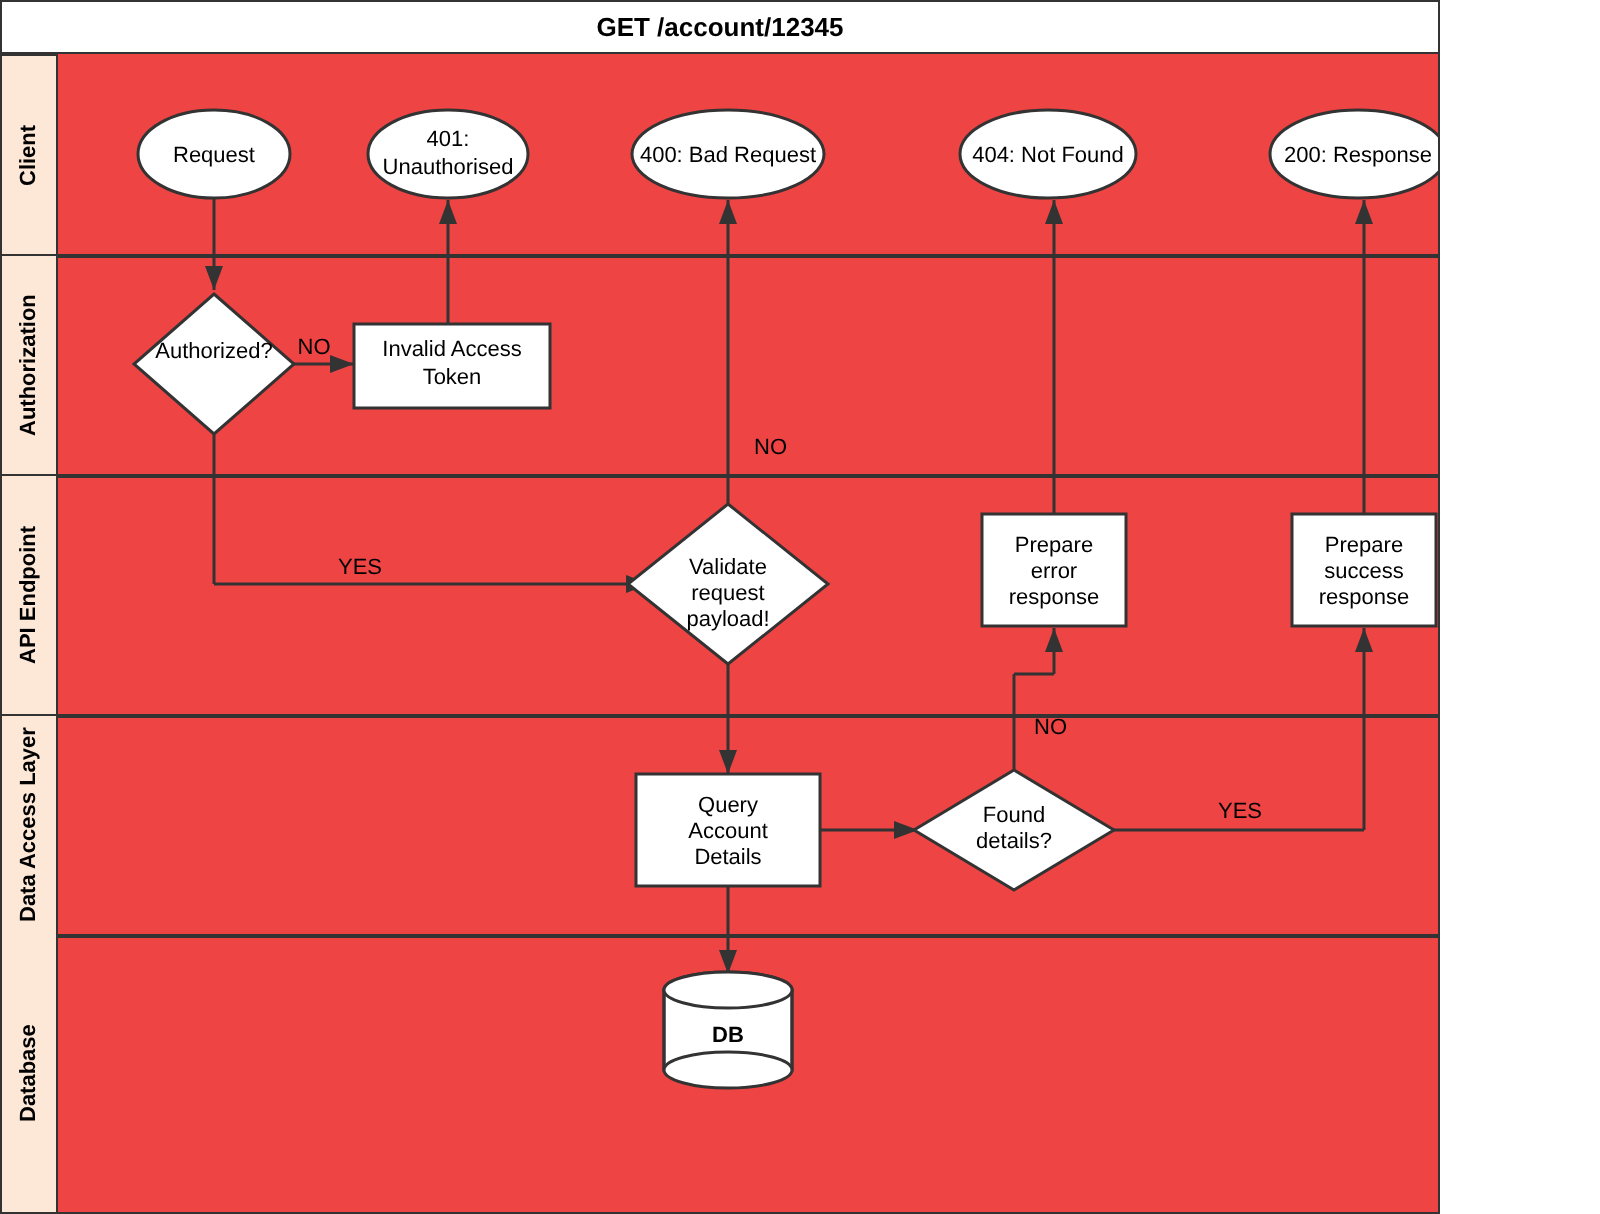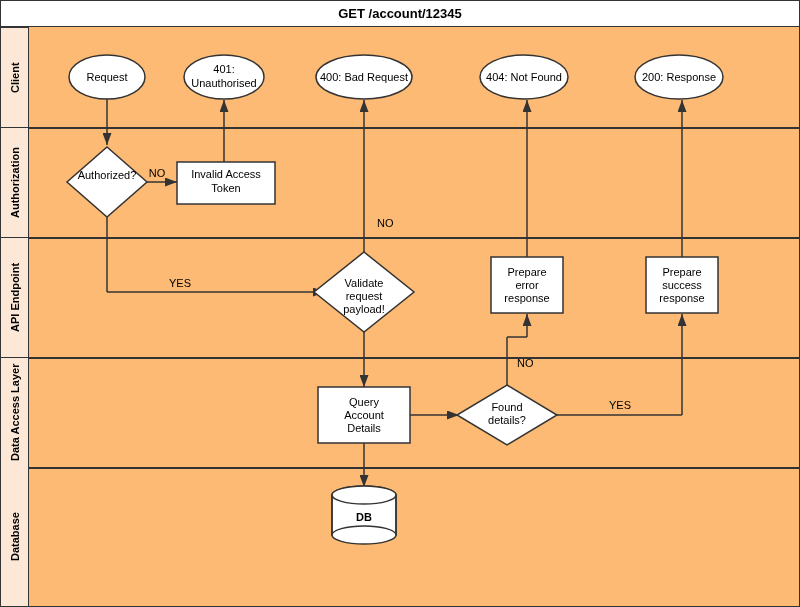--- a/index.html
+++ b/index.html
@@ -1,19 +1,19 @@
 <!DOCTYPE html>
 <html><head>
   <meta charset="utf-8">
   <style>
     * { box-sizing: border-box; margin: 0; padding: 0; }
     body { font-family: Arial, sans-serif; font-size: 12px; background: #fff; }
 
     .diagram-container {
-      width: 800px;
+      width: 720px;
       height: 607px;
       border: 1.5px solid #333;
       display: flex;
       flex-direction: column;
       overflow: hidden;
     }
 
     .title-bar {
       background: #fff;
       border-bottom: 1.5px solid #333;
@@ -38,21 +38,21 @@
   <div style="display:flex; flex:1; overflow:hidden;">
 
     <div style="width:28px; min-width:28px; display:flex; flex-direction:column; border-right:1.5px solid #333;">
       <div style="height:100px; border-bottom:1.5px solid #333; background:#fde8d8; display:flex; align-items:center; justify-content:center; writing-mode:vertical-rl; transform:rotate(180deg); font-size:11px; font-weight:bold;">Client</div>
       <div style="height:110px; border-bottom:1.5px solid #333; background:#fde8d8; display:flex; align-items:center; justify-content:center; writing-mode:vertical-rl; transform:rotate(180deg); font-size:11px; font-weight:bold;">Authorization</div>
       <div style="height:120px; border-bottom:1.5px solid #333; background:#fde8d8; display:flex; align-items:center; justify-content:center; writing-mode:vertical-rl; transform:rotate(180deg); font-size:11px; font-weight:bold;">API Endpoint</div>
       <div style="height:110px; border-bottom:1.5px solid #333; background:#fde8d8; display:flex; align-items:center; justify-content:center; writing-mode:vertical-rl; transform:rotate(180deg); font-size:11px; font-weight:bold;">Data Access Layer</div>
       <div style="flex:1; background:#fde8d8; display:flex; align-items:center; justify-content:center; writing-mode:vertical-rl; transform:rotate(180deg); font-size:11px; font-weight:bold;">Database</div>
     </div>
 
-    <div style="flex:1; position:relative; background:#fdba74;text-decoration:underline;">
+    <div style="flex:1; position:relative; background:#ef4444;text-decoration:underline;">
 
       <div style="position:absolute; top:100px; left:0; right:0; height:1.5px; background:#333;"></div>
       <div style="position:absolute; top:210px; left:0; right:0; height:1.5px; background:#333;"></div>
       <div style="position:absolute; top:330px; left:0; right:0; height:1.5px; background:#333;"></div>
       <div style="position:absolute; top:440px; left:0; right:0; height:1.5px; background:#333;"></div>
 
       <svg width="772" height="552" style="position:absolute; top:0; left:0;">
         <defs>
           <marker id="arrowhead" markerWidth="8" markerHeight="6" refX="8" refY="3" orient="auto">
             <polygon points="0 0, 8 3, 0 6" fill="#333"></polygon>

